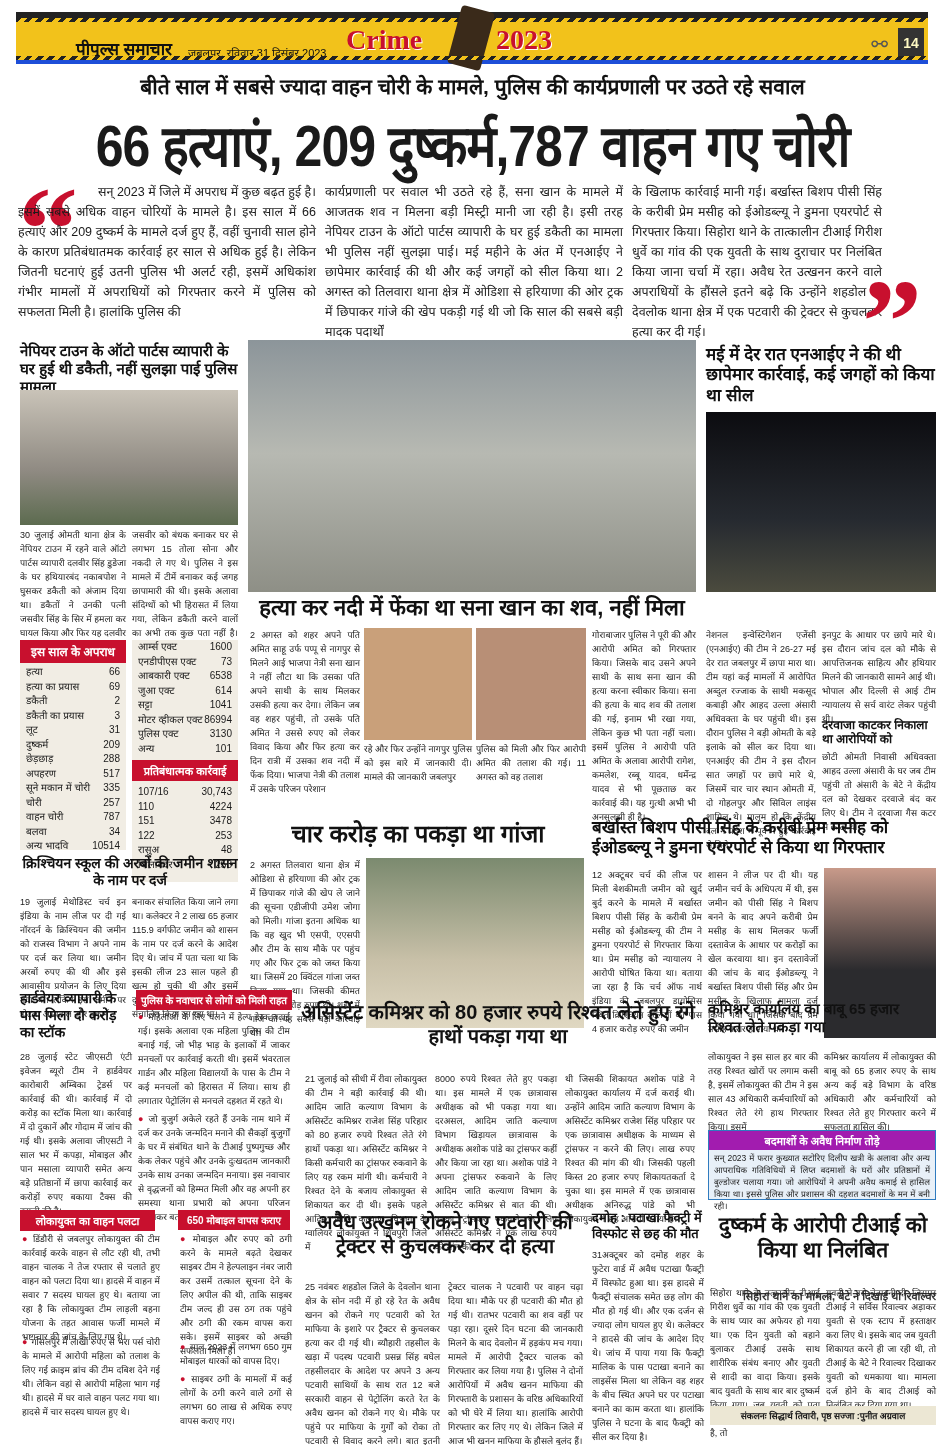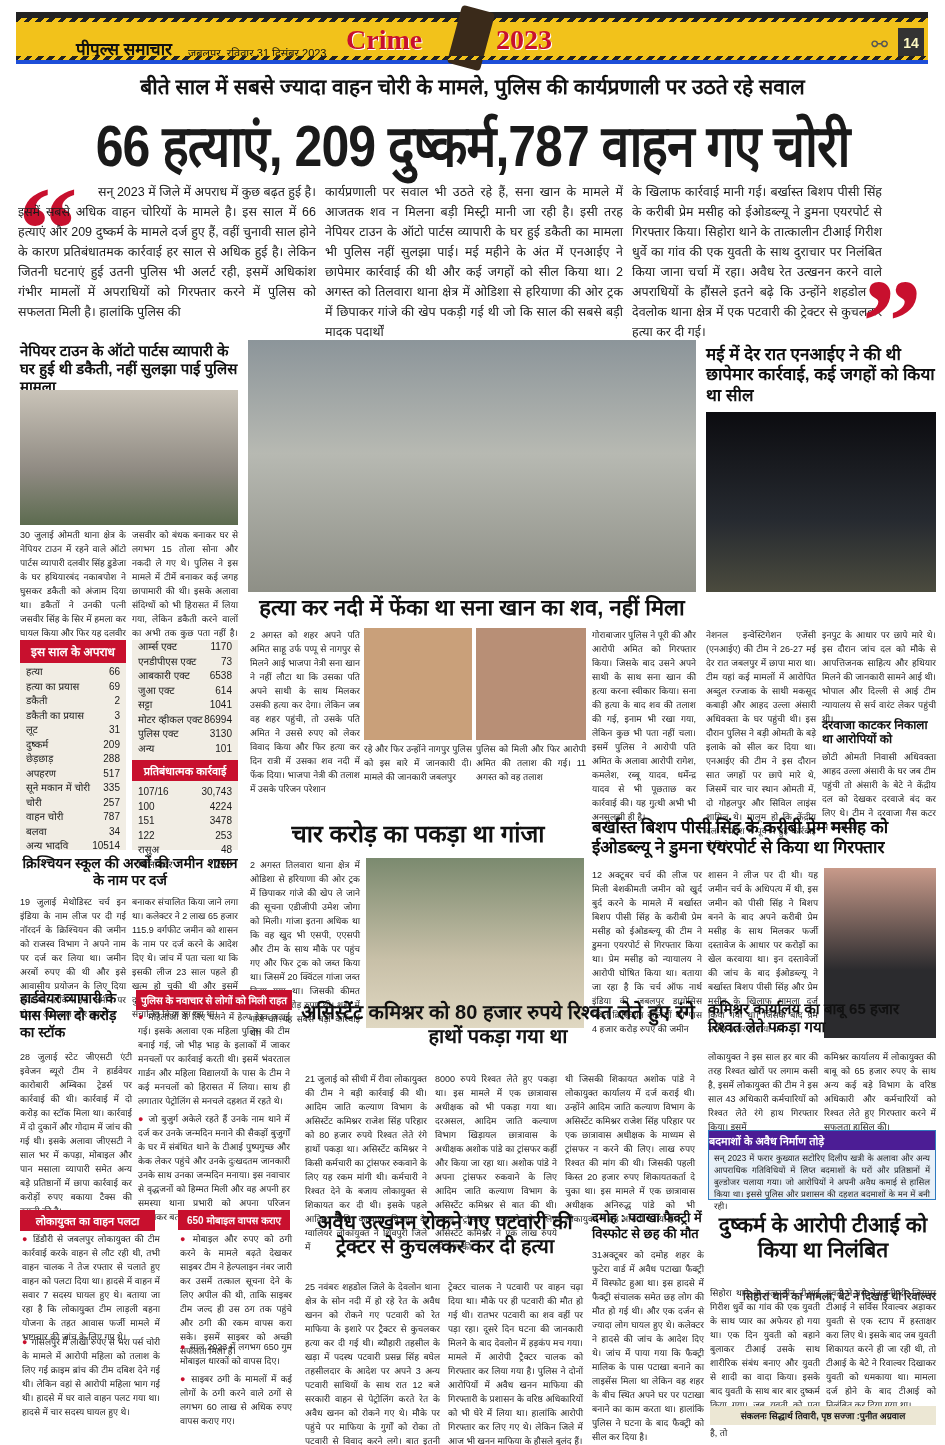--- a/index.html
+++ b/index.html
@@ -19,21 +19,21 @@
 .headline{left:0;width:945px;top:110px;text-align:center;font-weight:bold;font-size:50px;letter-spacing:-1px;color:#1a1a1a;font-family:"Liberation Sans",sans-serif;transform:scaleY(1.15)}
 .intro{top:182px;font-size:12.5px;line-height:20px;text-align:justify}
 .qmark{font-family:"Liberation Serif",serif;font-size:120px;color:#c8102e;font-weight:bold;line-height:1}
 .h2{font-weight:bold;color:#111;line-height:1.2}
 .small{font-size:9px;line-height:14px;text-align:justify;color:#222}
 .photo{background:#6d7a80}
 .redbar{background:#c8102e;color:#fff;font-weight:bold;text-align:center}
 .tbl{font-size:10px;background:#f1ede4}
 .tbl .r{display:flex;justify-content:space-between;padding:1px 6px;line-height:12.5px}
 .bullet:before{content:"●";color:#c8102e;margin-right:4px}
-.bluebar{background:#4c1d95;color:#fff;font-weight:bold;text-align:left}
+.bluebar{background:#a21caf;color:#fff;font-weight:bold;text-align:center}
 </style>
 </head>
 <body>
 
 <div class="abs mast">
   <span class="logo">पीपुल्स समाचार</span>
   <span class="date">जबलपुर, रविवार 31 दिसंबर 2023</span>
   <span class="crime">Crime</span>
   <span class="gun"></span>
   <span class="year">2023</span>
@@ -104,24 +104,24 @@
   <div class="r">
       <span>बलवा</span>
       <span>34</span>
     </div>
   <div class="r">
       <span>अन्य भादवि</span>
       <span>10514</span>
     </div>
 </div>
 
-<div class="abs tbl" style="left:132px;top:640px;width:106px;height:210px">
+<div class="abs tbl" style="left:132px;top:640px;width:106px;height:242px">
   <div class="r">
       <span>आर्म्स एक्ट</span>
-      <span>1170</span>
+      <span>1600</span>
     </div>
   <div class="r">
       <span>एनडीपीएस एक्ट</span>
       <span>73</span>
     </div>
   <div class="r">
       <span>आबकारी एक्ट</span>
       <span>6538</span>
     </div>
   <div class="r">
@@ -143,21 +143,21 @@
   <div class="r">
       <span>अन्य</span>
       <span>101</span>
     </div>
   <div class="redbar" style="font-size:11px;padding:3px 0;margin:4px 0">प्रतिबंधात्मक कार्रवाई</div>
   <div class="r">
       <span>107/16</span>
       <span>30,743</span>
     </div>
   <div class="r">
-      <span>100</span>
+      <span>110</span>
       <span>4224</span>
     </div>
   <div class="r">
       <span>151</span>
       <span>3478</span>
     </div>
   <div class="r">
       <span>122</span>
       <span>253</span>
     </div>

